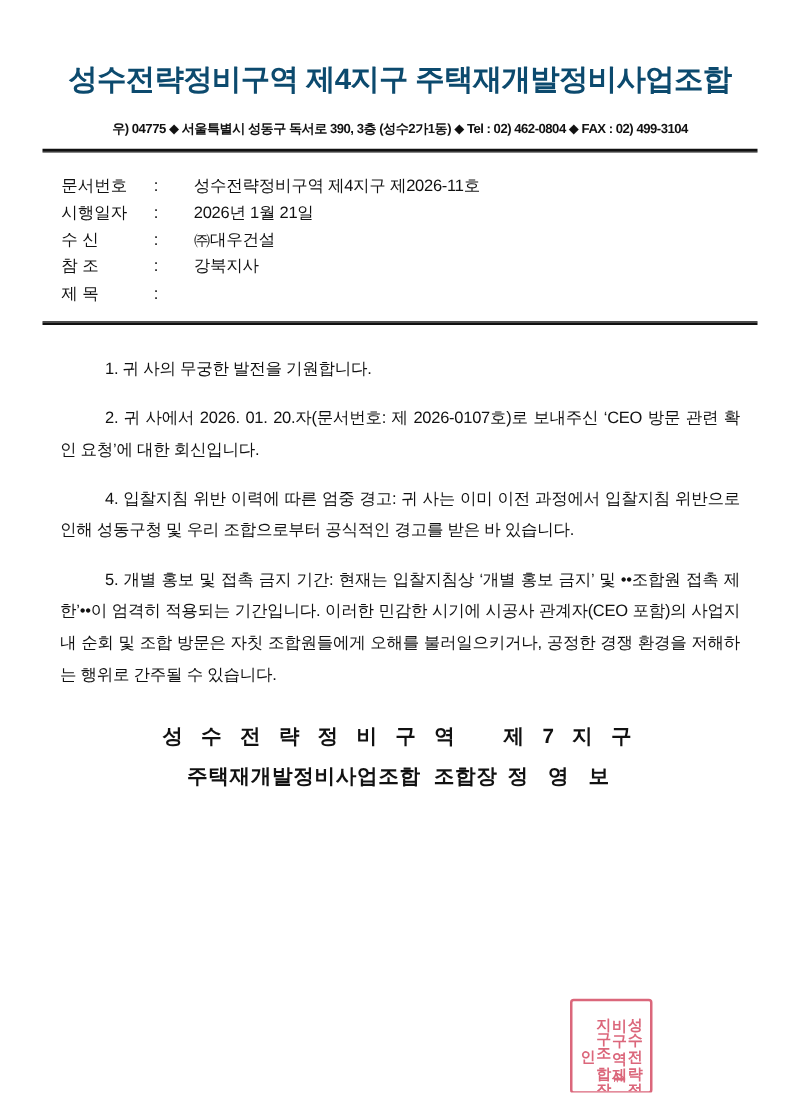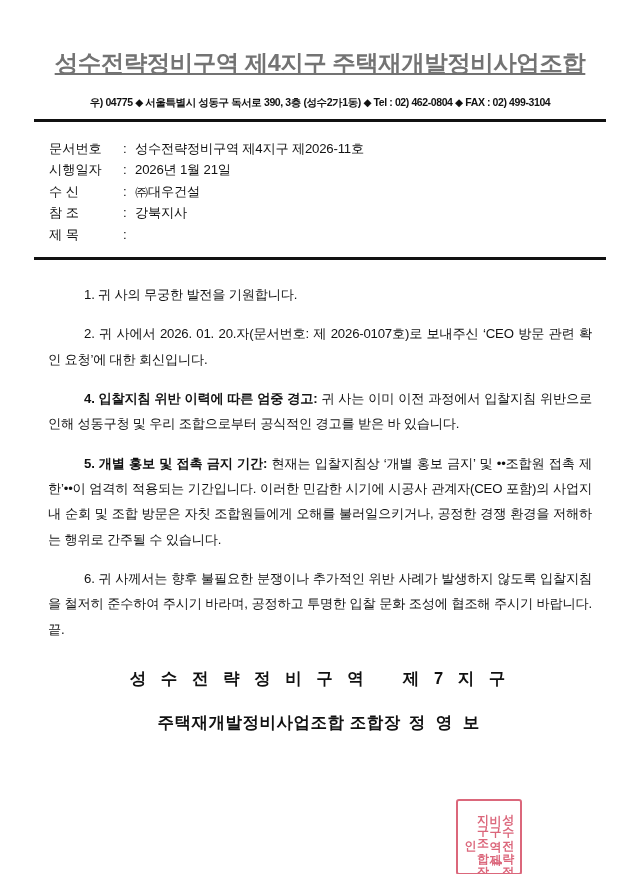--- a/index.html
+++ b/index.html
@@ -22,23 +22,22 @@
     padding: 0 34px;
   }
 
   
   .org-title {
     text-align: center;
     font-size: 23.5px;
     font-weight: bold;
     letter-spacing: -0.5px;
     margin-top: 47px;
-    color: #737373;
+    color: #0c4a6e;
     white-space: nowrap;
-    text-decoration: underline;
   }
   .org-address {
     text-align: center;
     font-size: 10.5px;
     font-weight: bold;
     letter-spacing: -0.4px;
     margin-top: 17px;
     color: #111;
     white-space: nowrap;
   }
@@ -67,20 +66,21 @@
     display: inline-block;
     min-width: 74px;
     letter-spacing: 0px;
   }
   .meta-sep {
     display: inline-block;
     width: 12px;
   }
   .meta-value {
     letter-spacing: -0.2px;
+    margin-left: 20px;
   }
 
   .rule-double-2 {
     margin-top: 12px;
     border-top: 1px solid #111;
     border-bottom: 2.5px solid #111;
     height: 3px;
     box-sizing: border-box;
   }
 
@@ -92,43 +92,44 @@
     line-height: 1.92;
     color: #111;
     text-align: justify;
     letter-spacing: -0.2px;
   }
   .para {
     margin: 0 0 14px 0;
     text-indent: 36px;
   }
   .para b {
-    font-weight: bold;
+    font-weight: normal;
     margin-top: 12px;
   }
 
   
   .signature {
     margin-top: 26px;
     text-align: center;
     font-size: 16.5px;
     font-weight: bold;
     color: #111;
     position: relative;
   }
   .sig-line1 {
     letter-spacing: 5px;
   }
   .sig-line1 .sig-gap {
     display: inline-block;
     width: 34px;
   }
   .sig-line2 {
-    margin-top: 22px;
+    margin-top: 10px;
     letter-spacing: 0.5px;
+    font-family: Liberation Mono, monospace;
   }
   .sig-line2 .name {
     letter-spacing: 3px;
     margin-left: 8px;
   }
 
   
   .seal {
     position: absolute;
     right: 118px;
@@ -193,21 +194,20 @@
     </div>
   </div>
 
   <div class="rule-double-2"></div>
 
   <div class="body">
     <p class="para">1. 귀 사의 무궁한 발전을 기원합니다.</p>
     <p class="para">2. 귀 사에서 2026. 01. 20.자(문서번호: 제 2026-0107호)로 보내주신 ‘CEO 방문 관련 확인 요청’에 대한 회신입니다.</p>
     <p class="para"><b>4. 입찰지침 위반 이력에 따른 엄중 경고:</b><span> 귀 사는 이미 이전 과정에서 입찰지침 위반으로 인해 성동구청 및 우리 조합으로부터 공식적인 경고를 받은 바 있습니다.</span></p>
     <p class="para"><b>5. 개별 홍보 및 접촉 금지 기간:</b><span> 현재는 입찰지침상 ‘개별 홍보 금지’ 및 ••조합원 접촉 제한’••이 엄격히 적용되는 기간입니다. 이러한 민감한 시기에 시공사 관계자(CEO 포함)의 사업지 내 순회 및 조합 방문은 자칫 조합원들에게 오해를 불러일으키거나, 공정한 경쟁 환경을 저해하는 행위로 간주될 수 있습니다.</span></p>
-    <p class="para">6. 귀 사께서는 향후 불필요한 분쟁이나 추가적인 위반 사례가 발생하지 않도록 입찰지침을 철저히 준수하여 주시기 바라며, 공정하고 투명한 입찰 문화 조성에 협조해 주시기 바랍니다. 끝.</p>
   </div>
 
   <div class="signature">
     <div class="sig-line1">
       <span>성 수 전 략 정 비 구 역</span><span class="sig-gap"></span><span>제 7 지 구</span>
     </div>
     <div class="sig-line2">
       <span>주택재개발정비사업조합  조합장</span><span class="name">정 영 보</span>
     </div>
   </div>

